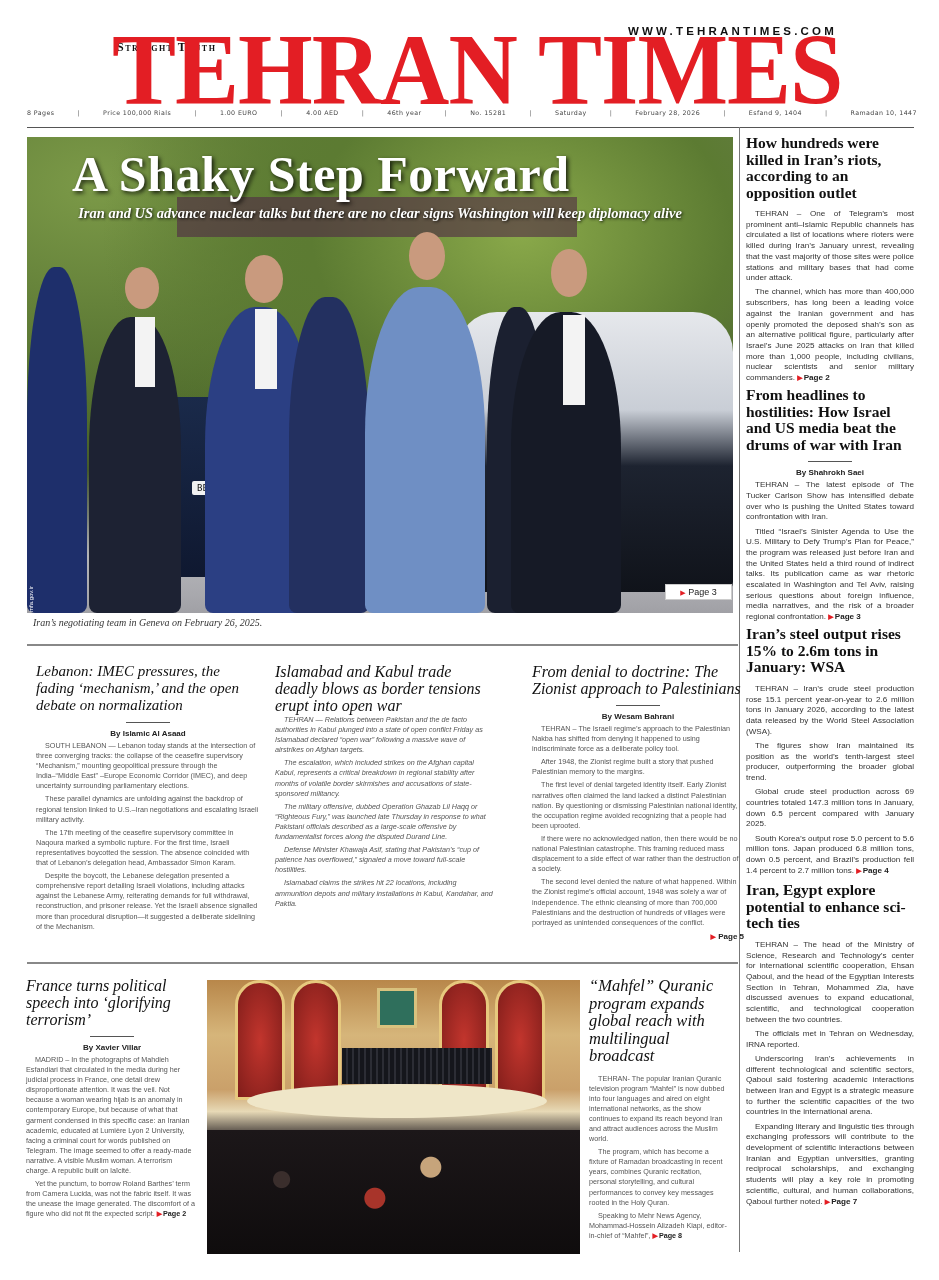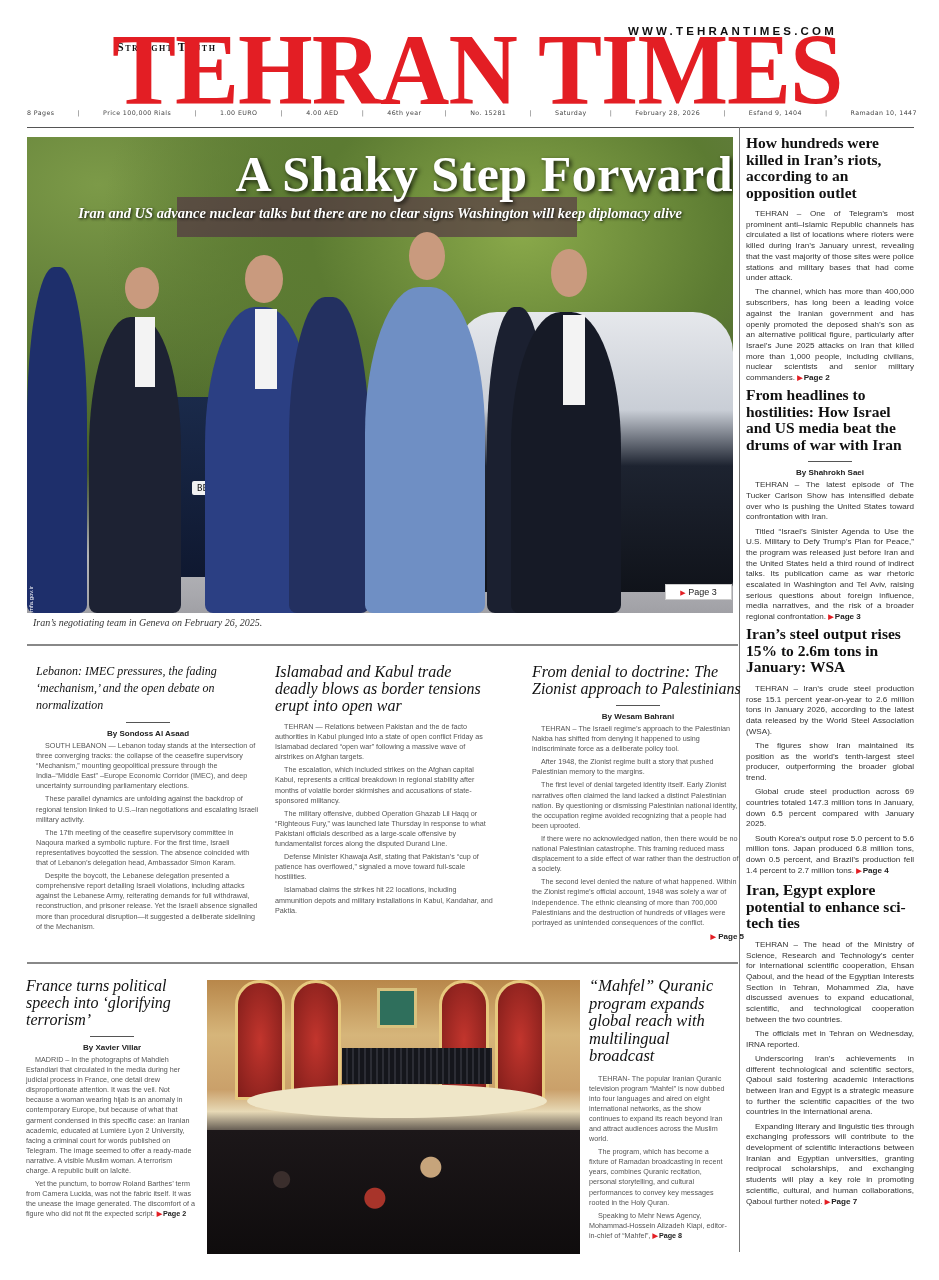--- a/index.html
+++ b/index.html
@@ -27,21 +27,21 @@
       radial-gradient(ellipse at 70% 20%, #8aa94a 0%, #5c7b32 30%, rgba(60,80,40,0) 60%),
       radial-gradient(ellipse at 10% 10%, #7c9a48 0%, #4e6a2c 40%, rgba(0,0,0,0) 70%),
       linear-gradient(180deg, #6e7f58 0%, #4d5b3c 35%, #2a2e30 60%, #1b1d22 80%, #a9abb0 100%); }
   .hero-frame { position: absolute; left: 150px; top: 60px; width: 400px; height: 40px; background: rgba(80,40,70,0.6); }
   .car-right { position: absolute; left: 430px; top: 175px; width: 276px; height: 280px; border-radius: 40px 40px 10px 10px; background: linear-gradient(180deg, #e6e8ec 0%, #c9ced6 35%, #1d2330 55%, #10131a 100%); }
   .car-left { position: absolute; left: 70px; top: 260px; width: 200px; height: 180px; border-radius: 20px; background: linear-gradient(180deg, #1a2a4a 0%, #0f1830 100%); }
   .plate { position: absolute; left: 165px; top: 344px; width: 48px; height: 14px; background: #f2f2f2; border-radius: 2px; font-family: "DejaVu Sans Mono", monospace; font-size: 9px; line-height: 14px; text-align: center; color: #111; }
   .person { position: absolute; border-radius: 45% 45% 8px 8px; }
   .head { position: absolute; border-radius: 50%; background: #c99a7e; }
   .shirt { position: absolute; background: #f3f3f3; }
-  .hero-title { position: absolute; left: 0; top: 8px; width: 706px; text-align: right; font-family: "Liberation Serif", serif; font-weight: bold; font-size: 50px; color: #fff; text-shadow: 2px 2px 4px rgba(0,0,0,0.8); letter-spacing: 0.5px; }
+  .hero-title { position: absolute; left: 0; top: 8px; width: 706px; text-align: left; font-family: "Liberation Serif", serif; font-weight: bold; font-size: 50px; color: #fff; text-shadow: 2px 2px 4px rgba(0,0,0,0.8); letter-spacing: 0.5px; padding-left: 45px; }
   .hero-sub { position: absolute; left: 0; top: 68px; width: 706px; text-align: center; font-family: "Liberation Serif", serif; font-weight: bold; font-style: italic; font-size: 14.5px; color: #fff; text-shadow: 1px 1px 3px rgba(0,0,0,0.9); }
   .page-tag-hero { position: absolute; left: 665px; top: 584px; width: 67px; height: 16px; background: #fff; border: 1px solid #ccc; font-family: "Liberation Sans", sans-serif; font-size: 9px; line-height: 14px; text-align: center; color: #222; }
   .photo-credit { position: absolute; left: 19px; top: 568px; width: 44px; height: 12px; transform: rotate(-90deg); transform-origin: left top; font-size: 6px; color: #fff; white-space: nowrap; top: 612px; left: 28px; }
   .hero-caption { position: absolute; left: 33px; top: 617px; font-family: "Liberation Serif", serif; font-style: italic; font-size: 10px; color: #333; }
 
   
   .art { position: absolute; }
   .art-h-italic { font-family: "Liberation Serif", serif; font-style: italic; font-weight: normal; color: #111; }
   .art-h-bold { font-family: "Liberation Serif", serif; font-weight: bold; color: #111; }
   .byline-rule { width: 44px; height: 1px; background: #555; margin: 8px auto 6px; }
@@ -118,34 +118,34 @@
   <div class="shirt" style="left:536px;top:178px;width:22px;height:90px;"></div>
 
   <div class="hero-title">A Shaky Step Forward</div>
   <div class="hero-sub">Iran and US advance nuclear talks but there are no clear signs Washington will keep diplomacy alive</div>
 </section>
 <div class="page-tag-hero"><span style="color:#e31e24;font-size:7px;">▶</span> <span>Page 3</span></div>
 <div class="photo-credit">mfa.gov.ir</div>
 <div class="hero-caption">Iran’s negotiating team in Geneva on February 26, 2025.</div>
 
 <article class="art" style="left:36px;top:663px;width:224px;">
-  <h2 class="art-h-italic" style="font-size:12px;line-height:17px;font-style:italic;">Lebanon: IMEC pressures, the fading ‘mechanism,’ and the open debate on normalization</h2>
+  <h2 class="art-h-italic" style="font-size:15px;line-height:17px;font-style:italic;">Lebanon: IMEC pressures, the fading ‘mechanism,’ and the open debate on normalization</h2>
   <div class="byline-rule"></div>
-  <div class="byline">By Sondoss Al Asaad</div>
+  <div class="byline">By Islamic Al Asaad</div>
   <div class="body">
     <p>SOUTH LEBANON — Lebanon today stands at the intersection of three converging tracks: the collapse of the ceasefire supervisory “Mechanism,” mounting geopolitical pressure through the India–“Middle East” –Europe Economic Corridor (IMEC), and deep uncertainty surrounding parliamentary elections.</p>
     <p>These parallel dynamics are unfolding against the backdrop of regional tension linked to U.S.–Iran negotiations and escalating Israeli military activity.</p>
     <p>The 17th meeting of the ceasefire supervisory committee in Naqoura marked a symbolic rupture. For the first time, Israeli representatives boycotted the session. The absence coincided with that of Lebanon’s delegation head, Ambassador Simon Karam.</p>
     <p>Despite the boycott, the Lebanese delegation presented a comprehensive report detailing Israeli violations, including attacks against the Lebanese Army, reiterating demands for full withdrawal, reconstruction, and prisoner release. Yet the Israeli absence signalled more than procedural disruption—it suggested a deliberate sidelining of the Mechanism.</p>
   </div>
 </article>
 
 <article class="art" style="left:275px;top:663px;width:218px;">
   <h2 class="art-h-italic" style="font-size:16px;line-height:17px;">Islamabad and Kabul trade deadly blows as border tensions erupt into open war</h2>
-  <div class="body" style="margin-top:8px;">
+  <div class="body" style="margin-top:1px;font-style:italic;">
     <p>TEHRAN — Relations between Pakistan and the de facto authorities in Kabul plunged into a state of open conflict Friday as Islamabad declared “open war” following a massive wave of airstrikes on Afghan targets.</p>
     <p>The escalation, which included strikes on the Afghan capital Kabul, represents a critical breakdown in regional stability after months of volatile border skirmishes and accusations of state-sponsored militancy.</p>
     <p>The military offensive, dubbed Operation Ghazab Lil Haqq or “Righteous Fury,” was launched late Thursday in response to what Pakistani officials described as a large-scale offensive by fundamentalist forces along the disputed Durand Line.</p>
     <p>Defense Minister Khawaja Asif, stating that Pakistan’s “cup of patience has overflowed,” signaled a move toward full-scale hostilities.</p>
     <p>Islamabad claims the strikes hit 22 locations, including ammunition depots and military installations in Kabul, Kandahar, and Paktia.</p>
   </div>
 </article>
 
 <article class="art" style="left:504px;top:663px;width:212px;margin-left:28px;">
   <h2 class="art-h-italic" style="font-size:16px;line-height:17px;">From denial to doctrine: The Zionist approach to Palestinians</h2>

